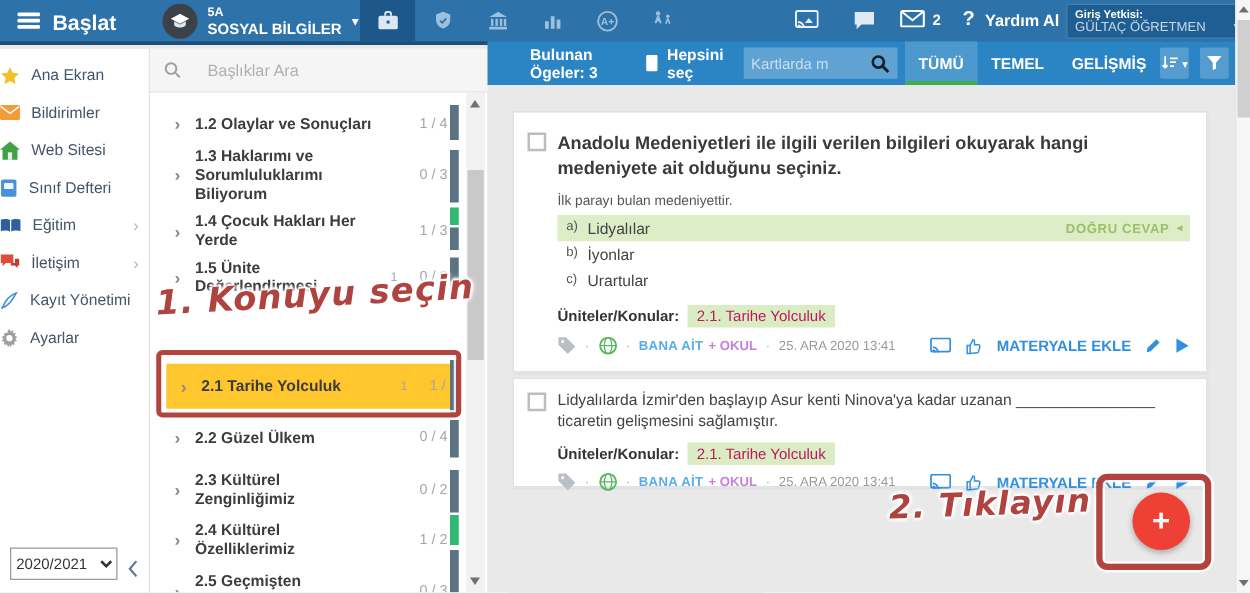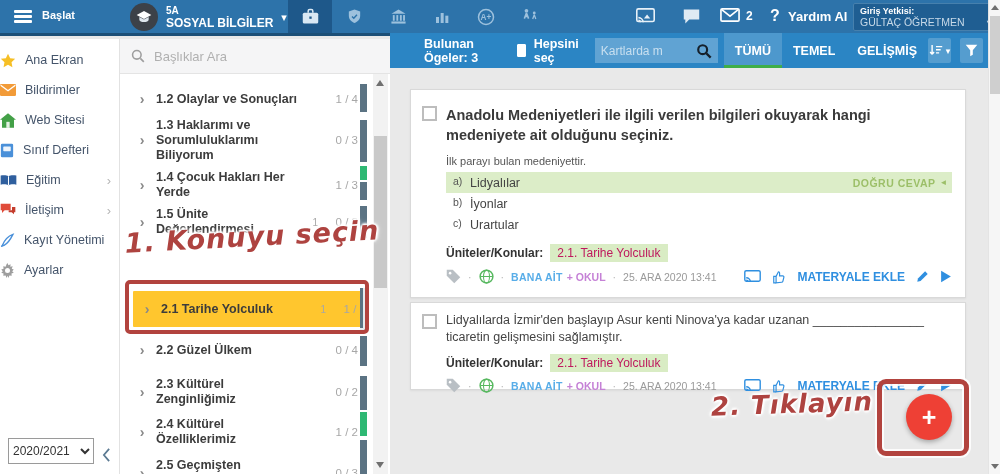--- a/index.html
+++ b/index.html
@@ -4,21 +4,21 @@
 <style>
   * { margin:0; padding:0; box-sizing:border-box; }
   body { font-family:"Liberation Sans", sans-serif; background:#fff; }
   .screen { position:relative; width:1000px; height:474px; overflow:hidden; background:#e9e9e9; }
 
   
   .topbar { position:absolute; left:0; top:0; width:988px; height:36px;
             background:#2d73aa; border-bottom:3px solid #1c4f77; color:#fff; }
   .hamburger { position:absolute; left:14px; top:10px; width:18px; height:13px; cursor:pointer; }
   .hamburger i { display:block; height:2.5px; background:#fff; margin-bottom:2.5px; border-radius:1px; }
-  .menu-label { position:absolute; left:42px; top:9px; font-size:11px; font-weight:bold; }
+  .menu-label { position:absolute; left:42px; top:9px; font-size:17px; font-weight:bold; }
   .class-switcher { position:absolute; left:130px; top:2px; height:30px; display:flex; align-items:center; gap:8px; cursor:pointer; }
   .avatar { width:28px; height:28px; border-radius:50%; background:#3c4148; display:flex; align-items:center; justify-content:center; }
   .class-names { line-height:12px; }
   .class-short { font-size:10px; font-weight:bold; }
   .class-name { font-size:12px; font-weight:bold; }
   .caret { font-size:11px; color:#fff; }
   .tile-row { position:absolute; left:288px; top:0; height:33px; display:flex; }
   .tile { width:44px; height:33px; display:flex; align-items:center; justify-content:center; color:#9dc1dd; cursor:pointer; }
   .tile.active { background:#1e588a; color:#d9e8f4; }
   .tb-ic { position:absolute; top:8px; color:#e8f1f8; cursor:pointer; }
@@ -36,21 +36,21 @@
                font-size:12.5px; color:#44546a; cursor:pointer; }
   .side-item:first-child { margin-top:6px; }
   .side-chevron { margin-left:auto; padding-right:8px; color:#b5b5b5; font-size:13px; }
   .year-select { position:absolute; left:8px; bottom:10px; width:86px; height:26px; font-size:12px;
                  font-family:"Liberation Sans",sans-serif; color:#333; border:1px solid #9a9a9a; background:#fff; }
   .collapse-btn { position:absolute; left:102px; bottom:12px; font-size:17px; color:#5b7a92; cursor:pointer; }
 
   
   .topics { position:absolute; left:120px; top:39px; width:270px; height:435px; background:#fff; }
   .topics-search { height:35px; background:#f5f5f6; border-bottom:1px solid #e4e4e4;
-                   display:flex; align-items:center; padding:0 11px; gap:9px; }
+                   display:flex; align-items:center; padding:0 11px; gap:21px; }
   .topics-search input { border:none; outline:none; background:transparent; font-size:13px; width:190px;
                          font-family:"Liberation Sans",sans-serif; color:#666; }
   .topics-search input::placeholder { color:#b0b0b0; }
   .topic-list { position:relative; height:400px; overflow:hidden; }
   .t-row { position:absolute; left:8px; width:232px; display:flex; align-items:center; cursor:pointer; }
   .t-chevron { color:#8a8a8a; font-size:14px; font-weight:bold; width:28px; text-align:center; flex:none; }
   .t-title { font-size:12.5px; font-weight:bold; color:#3c3c3c; line-height:15px; width:150px; }
   .t-badge { position:absolute; right:42px; font-size:10px; color:#a7a7a7; }
   .t-count { position:absolute; right:2px; font-size:11.5px; color:#a7a7a7; }
   .t-row.active { left:13px; width:235px; background:#ffc62e; height:36px; border-radius:1px; }

